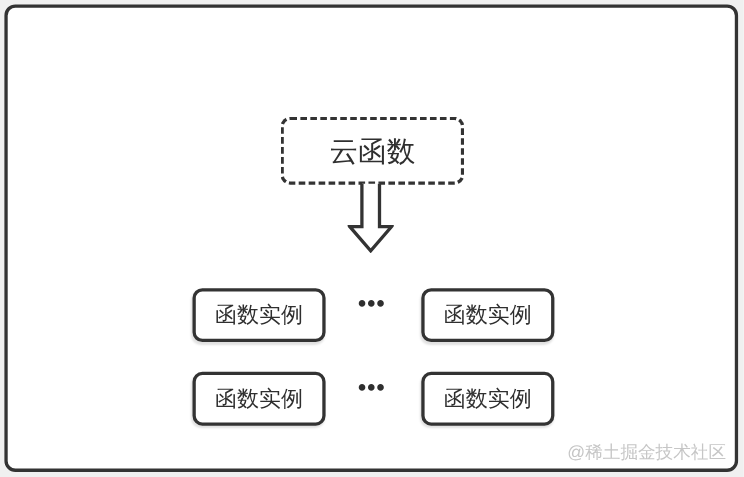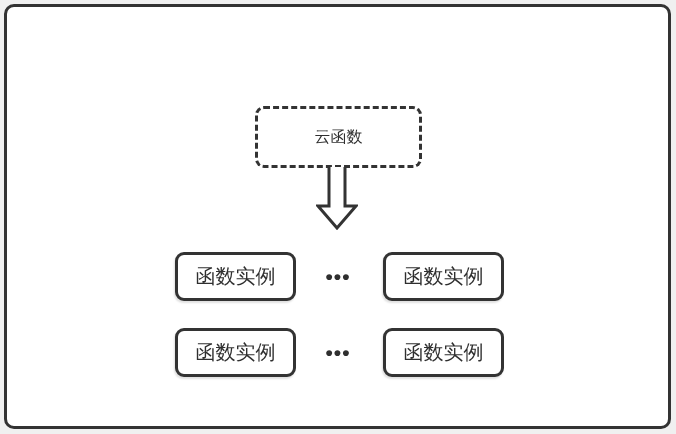--- a/index.html
+++ b/index.html
@@ -39,38 +39,39 @@
     color: var(--text);
   }
   .root-node {
     position: absolute;
     left: 255px; top: 106px;
     width: 167px; height: 62px;
     border: 3px dashed var(--stroke);
     border-radius: 9px;
     background: var(--card-bg);
     display: flex; align-items: center; justify-content: center;
-    font-size: 16px;
+    font-size: 26px;
     color: var(--text);
     text-align: center;
   }
   .arrow {
     position: absolute;
     left: 316px; top: 166px;
   }
   .inst-node {
     position: absolute;
     width: 121px; height: 49px;
     border: 3px solid var(--stroke);
     border-radius: 9px;
     background: var(--card-bg);
     box-shadow: -1px 2px 2px rgba(0,0,0,0.12);
     display: flex; align-items: center; justify-content: center;
     font-size: 20px;
     color: var(--text);
+    margin-top: 10px;
   }
   .r1 { top: 252px; }
   .r2 { top: 328px; }
   .c1 { left: 175px; }
   .c2 { left: 383px; }
   .dots {
     position: absolute;
     left: 318px;
     width: 40px; height: 49px;
     display: flex; align-items: center; justify-content: center;
@@ -110,13 +111,14 @@
   </div>
 
   <div class="inst-node r2 c1">
     <span>函数实例</span>
   </div>
   <div class="dots r2">•••</div>
   <div class="inst-node r2 c2">
     <span>函数实例</span>
   </div>
 
+  <div class="watermark">@稀土掘金技术社区</div>
 </div>
 
 </body></html>

